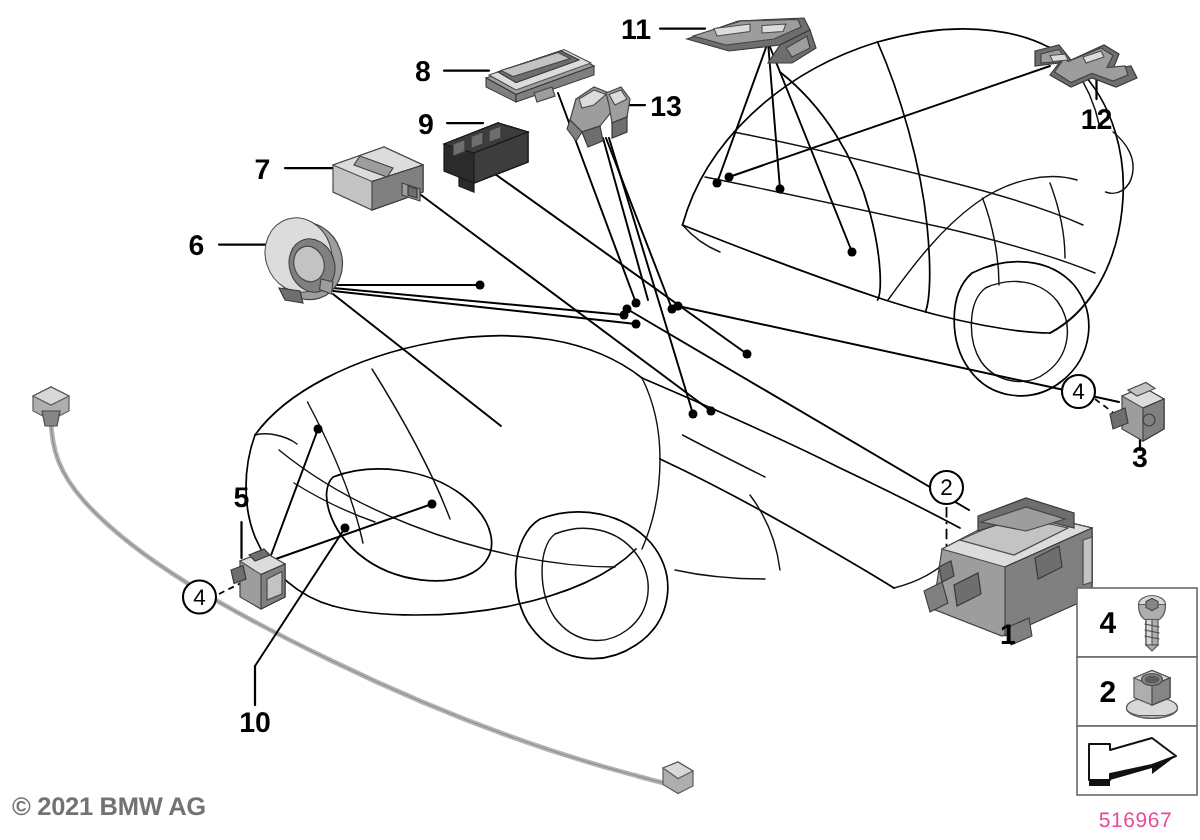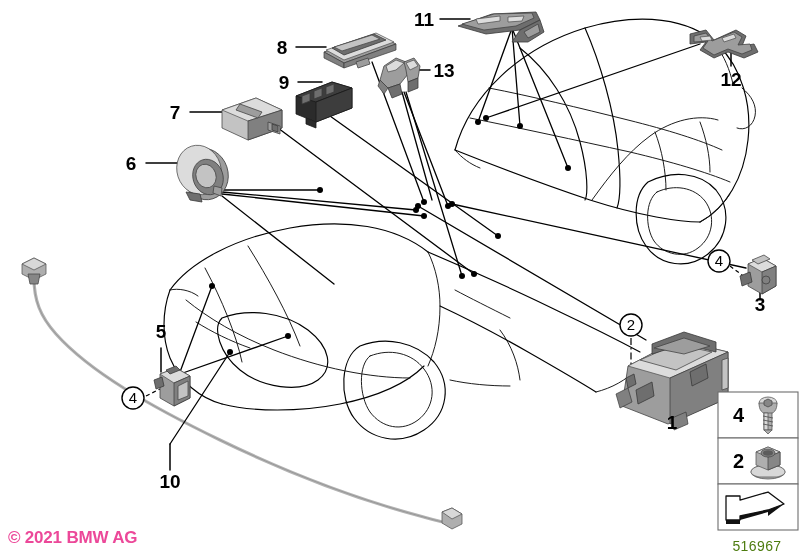--- a/index.html
+++ b/index.html
@@ -48,33 +48,33 @@
     font-size: 20px;
     fill: #000000;
   }
   .copyright {
     position: absolute;
     left: 8px;
     top: 528px;
     font-family: "Liberation Sans", sans-serif;
     font-size: 17px;
     font-weight: bold;
-    color: #ec4899;
+    color: #737373;
     letter-spacing: -0.2px;
     white-space: nowrap;
   }
   .partnumber {
     position: absolute;
     left: 714px;
     top: 538px;
     width: 86px;
     text-align: center;
     font-family: "Liberation Sans", sans-serif;
     font-size: 14px;
-    color: #4d7c0f;
+    color: #ec4899;
     letter-spacing: 0.4px;
   }
   .car-line {
     fill: none;
     stroke: #000000;
     stroke-width: 1.15;
     stroke-linecap: round;
     stroke-linejoin: round;
   }
   .car-line-thin {

